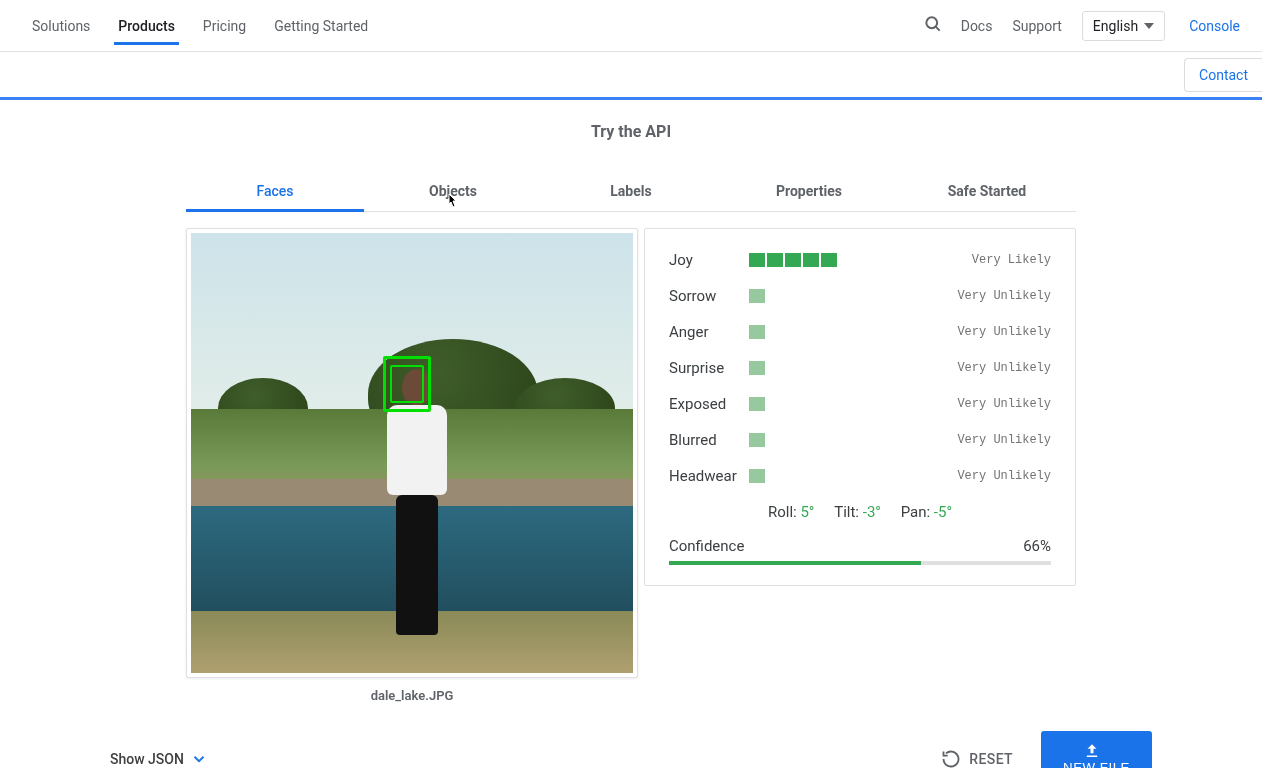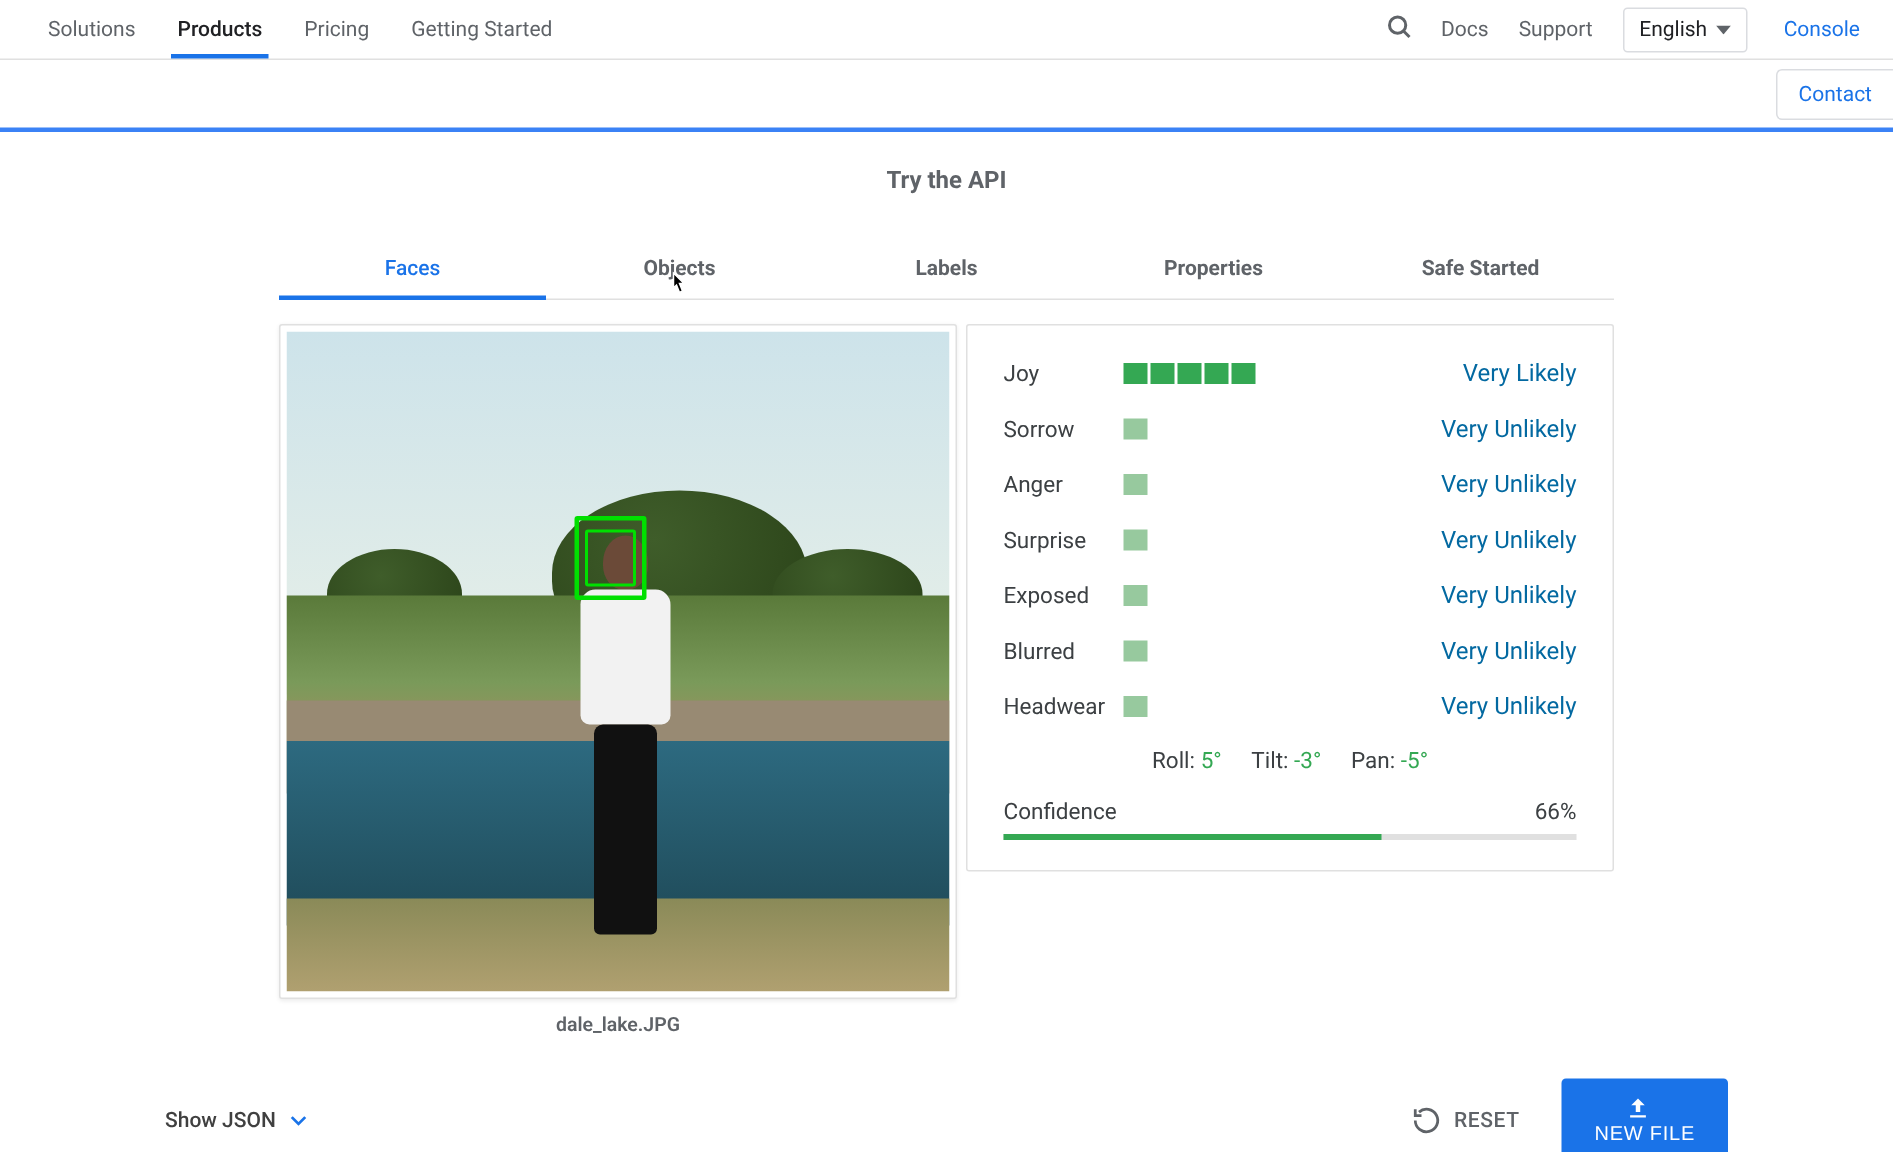--- a/index.html
+++ b/index.html
@@ -8,21 +8,21 @@
     font-size: 14px;
     color: #202124;
     background: #fff;
     width: 1262px;
     overflow-x: hidden;
   }
   
   .topnav {
     display: flex;
     align-items: center;
-    height: 40px;
+    height: 52px;
     padding: 0 18px;
     border-bottom: 1px solid #e0e0e0;
     justify-content: space-between;
   }
   .topnav-left { display: flex; align-items: center; }
   .topnav-item {
     padding: 10px 14px;
     color: #5f6368;
     cursor: pointer;
     position: relative;
@@ -227,22 +227,23 @@
     margin-left: 2px;
   }
   .cell {
     width: 16px; height: 14px;
     background: #e8eae4;
   }
   .cell.on-full { background: #34a853; }
   .cell.on-light { background: #97c99e; }
   .attr-likelihood {
     margin-left: auto;
-    color: #0369a1;
-    font-size: 16px;
+    color: #737373;
+    font-size: 12px;
+    font-family: Liberation Mono, monospace;
   }
   .pose-row {
     text-align: center;
     color: #3c4043;
     margin: 6px 0 16px;
     font-size: 15px;
   }
   .pose-row .val { color: #34a853; }
   .pose-row .seg { margin: 0 8px; }
   .conf-row {

